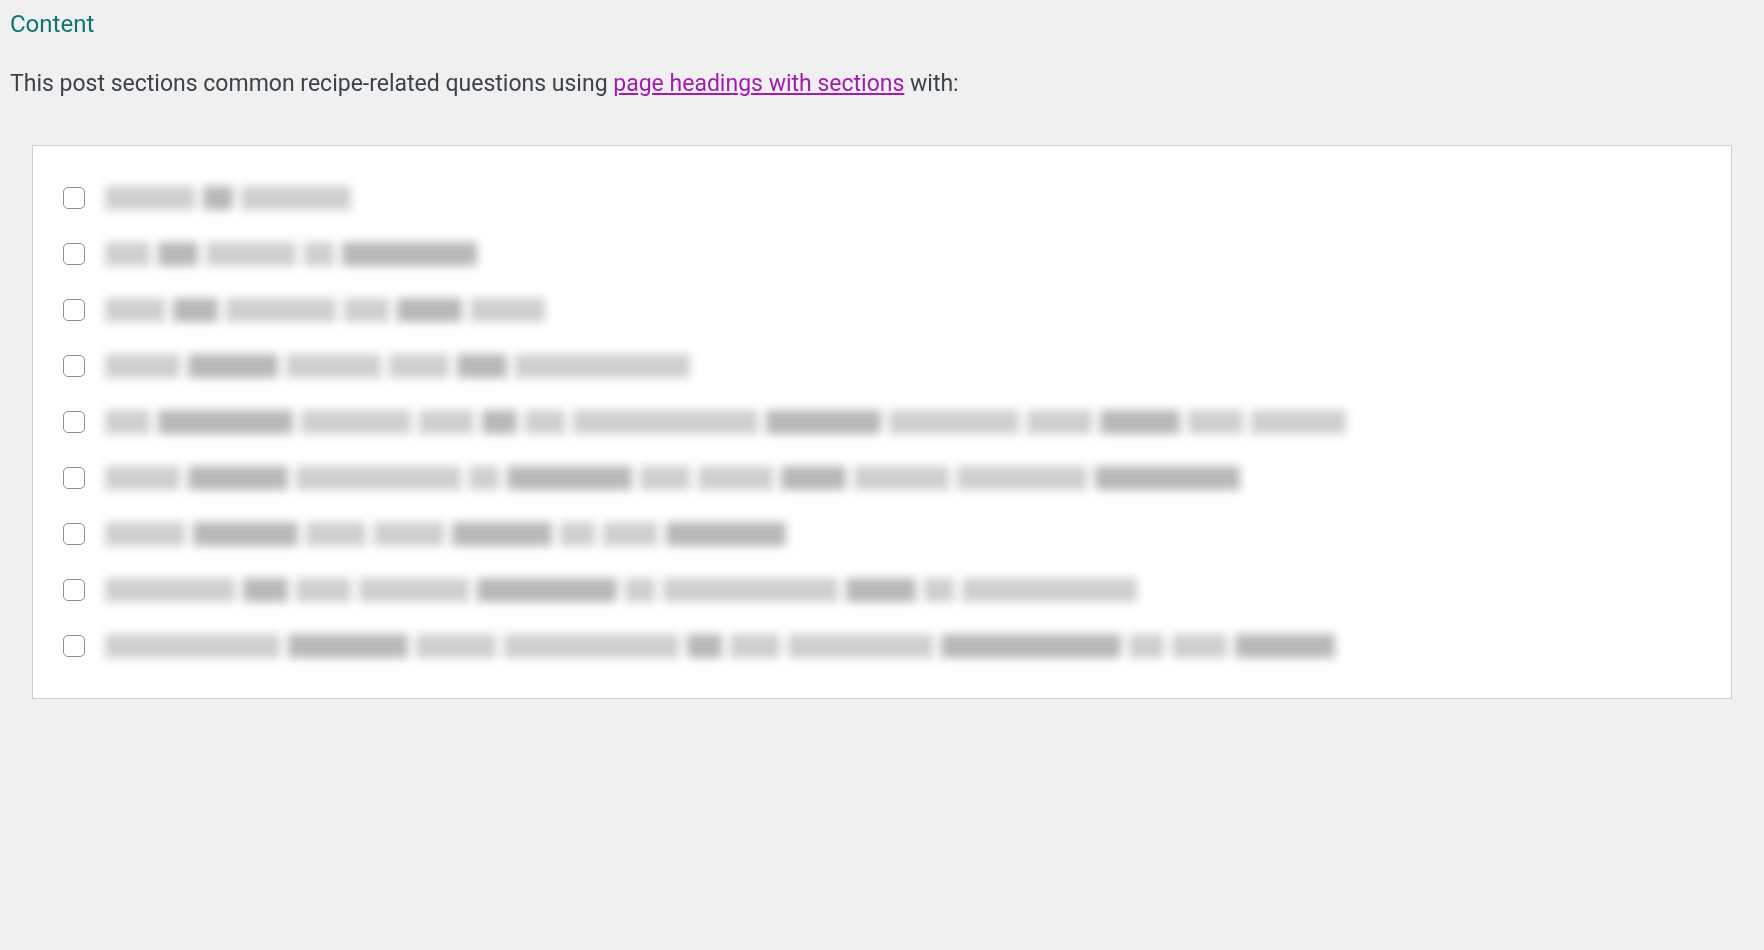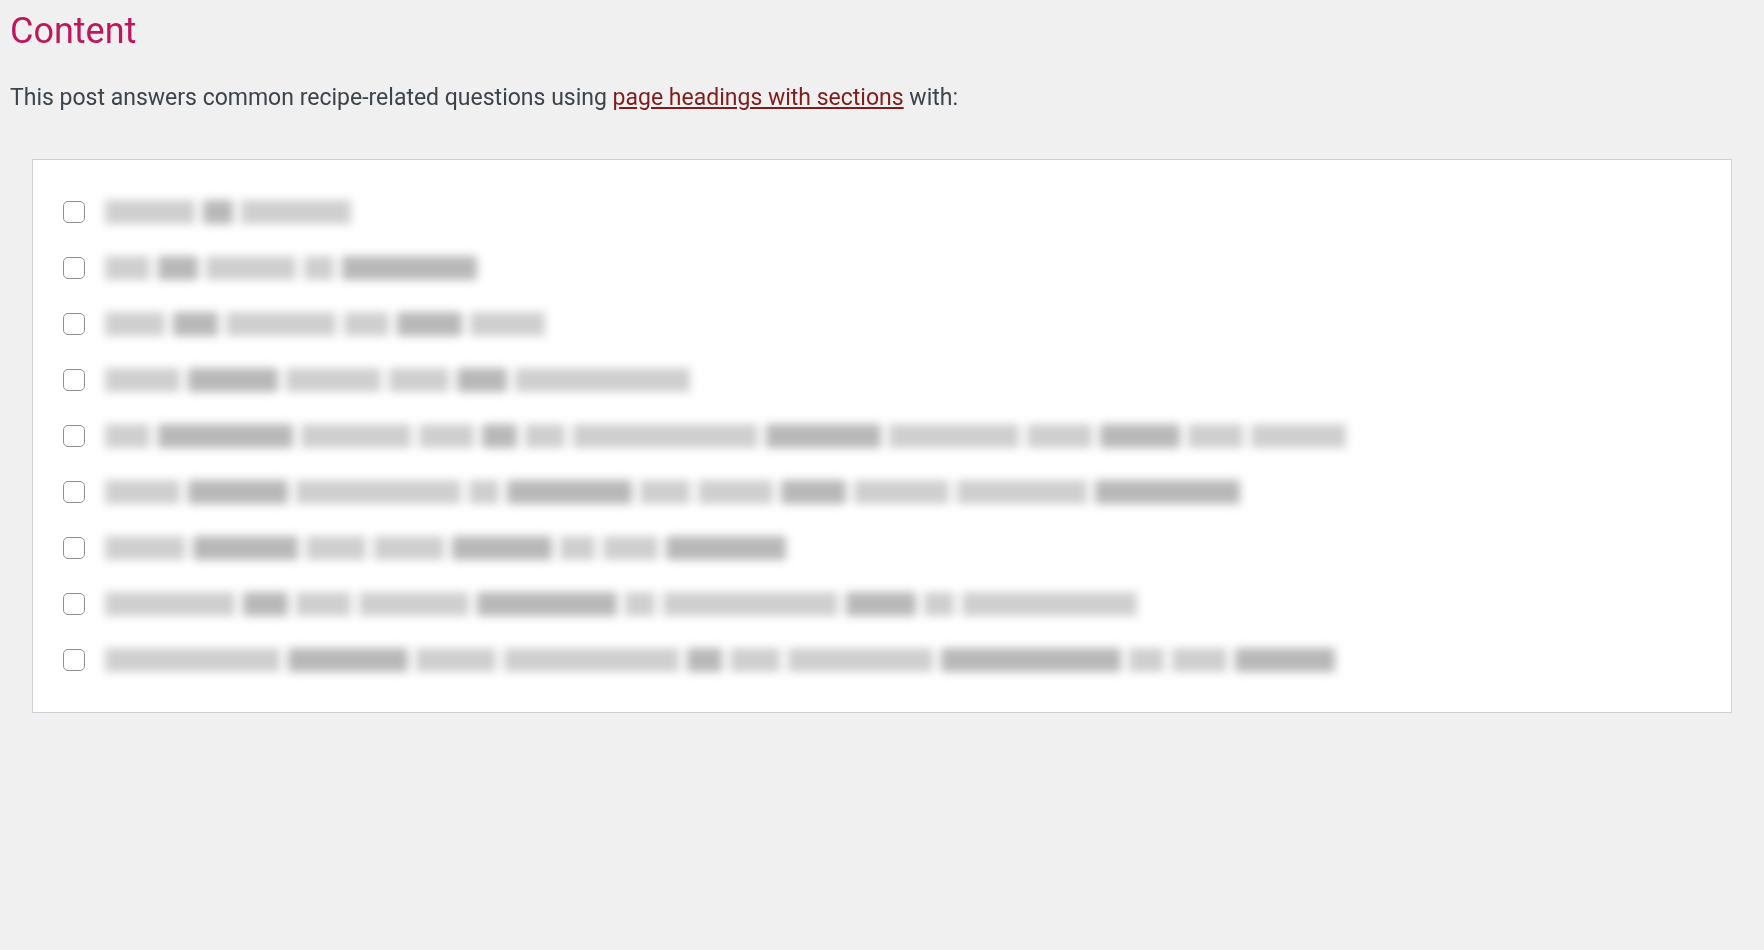--- a/index.html
+++ b/index.html
@@ -7,33 +7,33 @@
       padding: 0;
       box-sizing: border-box;
     }
     body {
       font-family: -apple-system, BlinkMacSystemFont, "Segoe UI", Roboto, Helvetica, Arial, sans-serif;
       background: #f0f0f0;
       padding: 10px;
       color: #23282d;
     }
     .page-title {
-      font-size: 36px;
+      font-size: 24px;
       font-weight: 400;
       margin-bottom: 30px;
-      color: #be185d;
+      color: #0f766e;
     }
     .intro-text {
       font-size: 23px;
       line-height: 1.4;
       color: #3c434a;
       margin-bottom: 45px;
     }
     .intro-link {
-      color: #7f1d1d;
+      color: #a21caf;
       text-decoration: underline;
     }
     .content-box {
       background: #ffffff;
       border: 1px solid #ccd0d4;
       margin-left: 22px;
       margin-right: 22px;
       padding: 40px 30px 30px 30px;
     }
     .checklist {
@@ -71,21 +71,21 @@
     .seg.dark {
       background: #b8b8b8;
     }
   </style>
 </head>
 <body>
 
 <h1 class="page-title">Content</h1>
 
 <p class="intro-text">
-  <span>This post answers common recipe-related questions using </span><a href="#" class="intro-link">page headings with sections</a><span> with:</span>
+  <span>This post sections common recipe-related questions using </span><a href="#" class="intro-link">page headings with sections</a><span> with:</span>
 </p>
 
 <div class="content-box">
   <ul class="checklist" id="checklist">
       <li class="checklist-item">
         <div class="checkbox"></div>
         <div class="blurred-row">
           <span class="seg" style="width: 90px;"></span>
           <span class="seg dark" style="width: 30px;"></span>
           <span class="seg" style="width: 110px;"></span>

